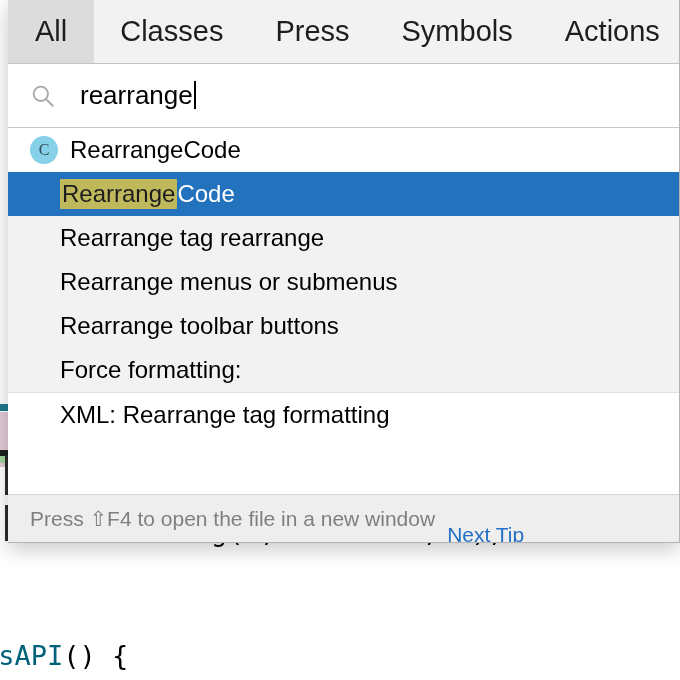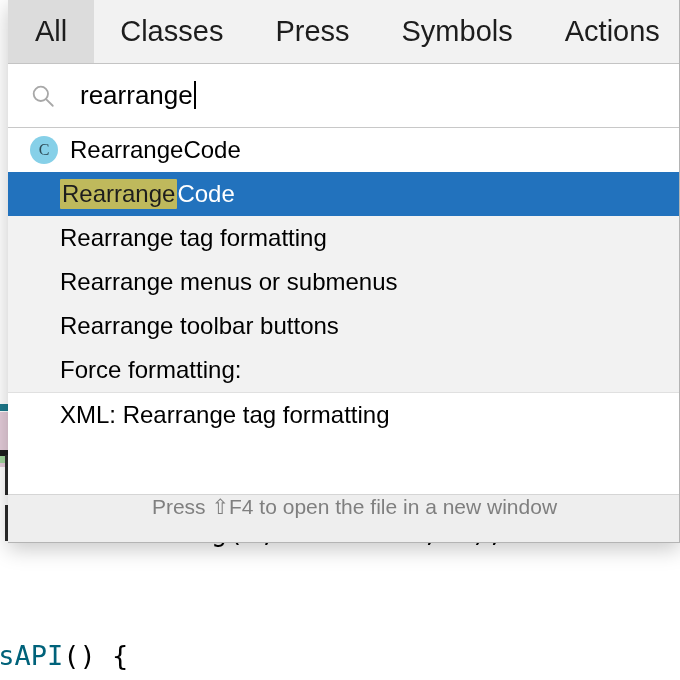--- a/index.html
+++ b/index.html
@@ -203,21 +203,20 @@
     width: 100%;
     height: 48px;
     background: #eeeeee;
     border-top: 1px solid #d5d5d5;
     display: flex;
     align-items: center;
     padding-left: 22px;
     font-size: 21px;
     color: #7f7f7f;
     white-space: nowrap;
-    flex-direction: column;
   }
   #footer-next-tip {
     color: #2470c4;
     margin-left: 12px;
     cursor: pointer;
     margin-top: 32px;
   }
 </style>
 </head>
 <body>
@@ -276,21 +275,21 @@
       <span id="class-icon">C</span>
       <span id="row-class-name">RearrangeCode</span>
     </div>
 
     <div class="result-row selected row-indent">
       <span class="match-highlight">Rearrange</span>
         <span> Code</span>
     </div>
 
     <div class="result-row shaded row-indent">
-      <span>Rearrange tag formatting</span>
+      <span>Rearrange tag rearrange</span>
     </div>
 
     <div class="result-row shaded row-indent">
       <span>Rearrange menus or submenus</span>
     </div>
 
     <div class="result-row shaded row-indent">
       <span>Rearrange toolbar buttons</span>
     </div>
 

